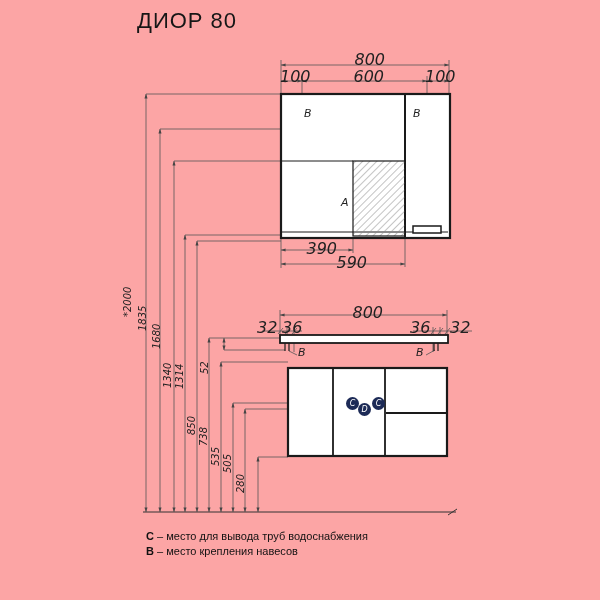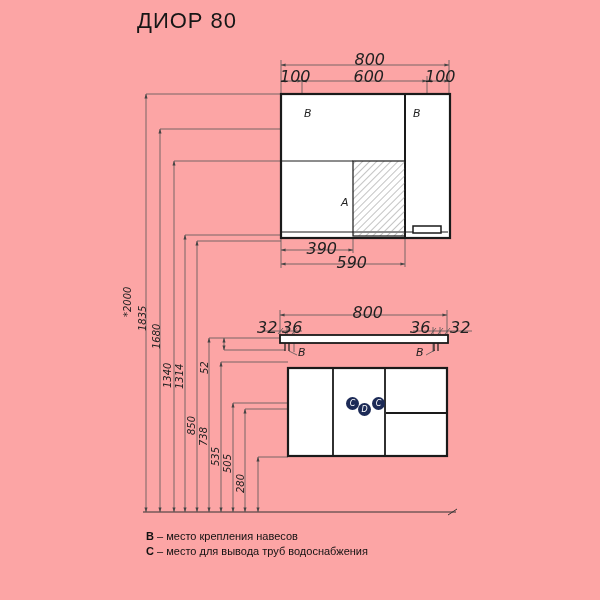--- a/index.html
+++ b/index.html
@@ -160,17 +160,17 @@
   <span class="callout" style="left:413px;top:107px;">B</span>
   <span class="callout" style="left:341px;top:196px;">A</span>
   <span class="callout" style="left:298px;top:346px;">B</span>
   <span class="callout" style="left:416px;top:346px;">B</span>
 
   <div class="marker" style="left:346px;top:397px;">C</div>
   <div class="marker" style="left:358px;top:403px;">D</div>
   <div class="marker" style="left:372px;top:397px;">C</div>
 
   <div class="legend">
+    <div class="row"><b>C</b> <span>–</span> <span>место для вывода труб водоснабжения</span></div>
     <div class="row"><b>B</b> <span>–</span> <span>место крепления навесов</span></div>
-    <div class="row"><b>C</b> <span>–</span> <span>место для вывода труб водоснабжения</span></div>
   </div>
 
 </div>
 
 </body></html>

